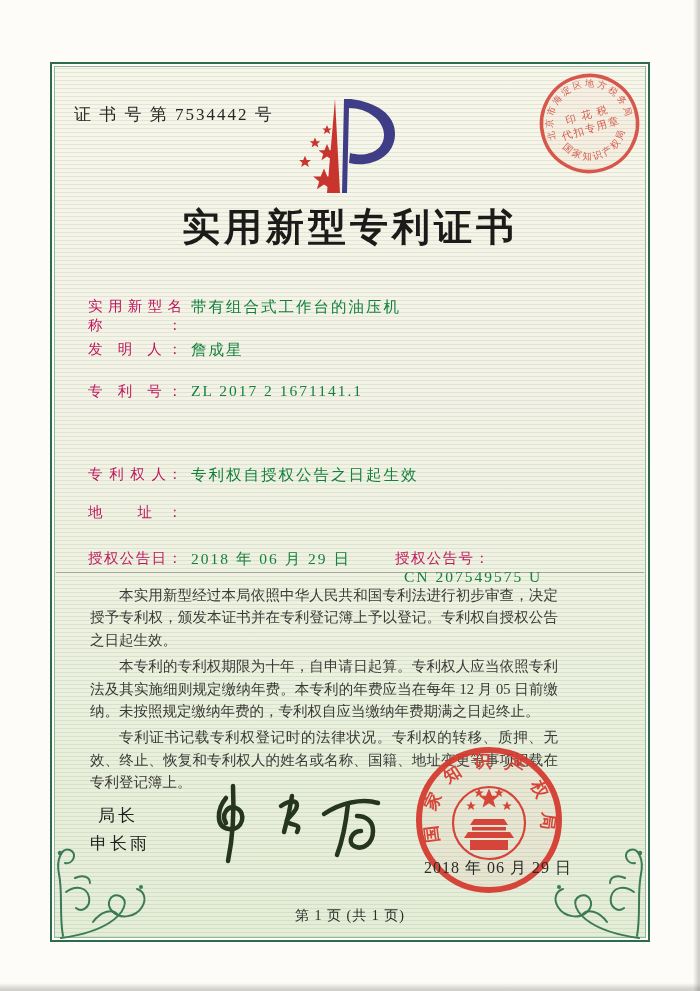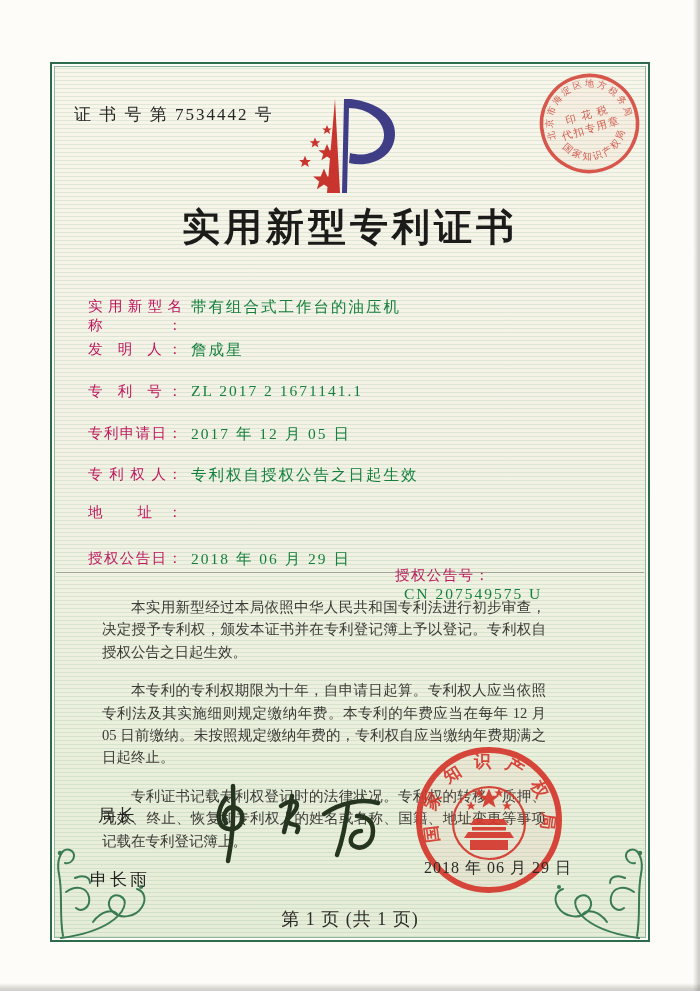--- a/index.html
+++ b/index.html
@@ -23,32 +23,32 @@
   .corner.br{left:547px;top:820px;transform:scaleX(-1);}
   .cert-no{position:absolute;left:74px;top:103px;font-size:17px;letter-spacing:2px;color:#262624;}
   .logo{position:absolute;left:283px;top:96px;}
   .title{position:absolute;left:0;top:202px;width:700px;text-align:center;
       font-size:38px;font-weight:bold;letter-spacing:4px;color:#1b1b19;}
   .frow{position:absolute;left:88px;width:540px;font-size:15.5px;}
   .flabel{display:inline-block;width:94px;font-size:14.5px;color:#be185d;
       text-align:justify;text-align-last:justify;vertical-align:top;}
   .fvalue{display:inline-block;margin-left:9px;letter-spacing:2px;color:#15803d;vertical-align:top;}
   .vline{display:block;line-height:24px;}
-  .fcell2{position:absolute;left:307px;top:17px;font-family:Liberation Serif, serif;}
+  .fcell2{position:absolute;left:307px;top:0;font-family:Liberation Serif, serif;}
   .divider{position:absolute;left:56px;top:572px;width:588px;height:1px;background:#77776e;opacity:.55;}
   .paras{position:absolute;left:86px;top:580px;width:476px;font-size:14.5px;
       line-height:22.4px;text-align:justify;color:#3a3a36;}
-  .paras p{margin:16px;text-indent:2em;}
+  .paras p{margin:4px;text-indent:2em;}
   .signer-title{position:absolute;left:98px;top:804px;font-size:17px;letter-spacing:3px;color:#22221f;}
-  .signer-name{position:absolute;left:90px;top:832px;font-size:17px;letter-spacing:3px;color:#22221f;margin-top:36px;}
+  .signer-name{position:absolute;left:90px;top:832px;font-size:17px;letter-spacing:3px;color:#22221f;}
   .signature{position:absolute;left:196px;top:782px;}
   .seal-bottom{position:absolute;left:404px;top:735px;opacity:.92;}
   .seal-date{position:absolute;left:424px;top:858px;font-size:16px;letter-spacing:1px;color:#2b2b28;}
   .stamp-top{position:absolute;left:537px;top:71px;transform:rotate(-16deg);opacity:.9;}
-  .footer{position:absolute;left:0;top:907px;width:700px;text-align:center;font-size:18px;
+  .footer{position:absolute;left:0;top:907px;width:700px;text-align:center;font-size:14px;
       letter-spacing:1px;color:#2c2c29;}
 </style>
 </head>
 <body>
 
 <div class="page">
 
   <div class="frame">
     <div class="frame-inner"></div>
   </div>
@@ -95,23 +95,20 @@
   <div class="title">实用新型专利证书</div>
 
   <div class="frow" style="top:297px">
     <span class="flabel">实用新型名称：</span><span class="fvalue">带有组合式工作台的油压机</span>
   </div>
   <div class="frow" style="top:340px">
     <span class="flabel">发 明 人：</span><span class="fvalue">詹成星</span>
   </div>
   <div class="frow" style="top:382px">
     <span class="flabel">专 利 号：</span><span class="fvalue">ZL 2017 2 1671141.1</span>
-  </div>
-  <div class="frow" style="top:424px">
-    <span class="flabel">专利申请日：</span><span class="fvalue">2017 年 12 月 05 日</span>
   </div>
   <div class="frow" style="top:465px">
     <span class="flabel">专 利 权 人：</span><span class="fvalue">专利权自授权公告之日起生效</span>
   </div>
   <div class="frow" style="top:503px">
     <span class="flabel">地 址：</span>
   </div>
   <div class="frow" style="top:549px">
     <span class="flabel">授权公告日：</span><span class="fvalue">2018 年 06 月 29 日</span>
     <span class="fcell2">

